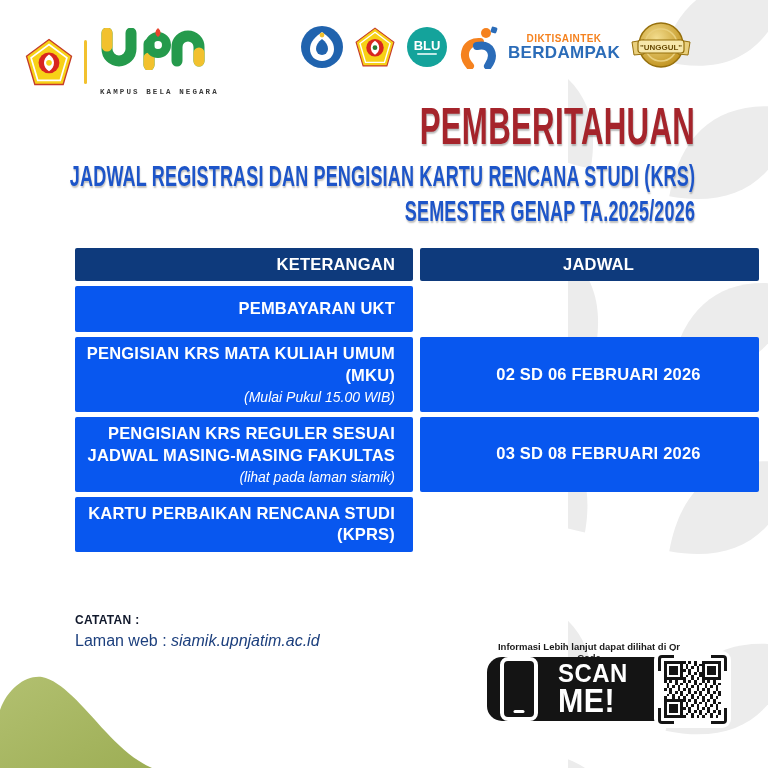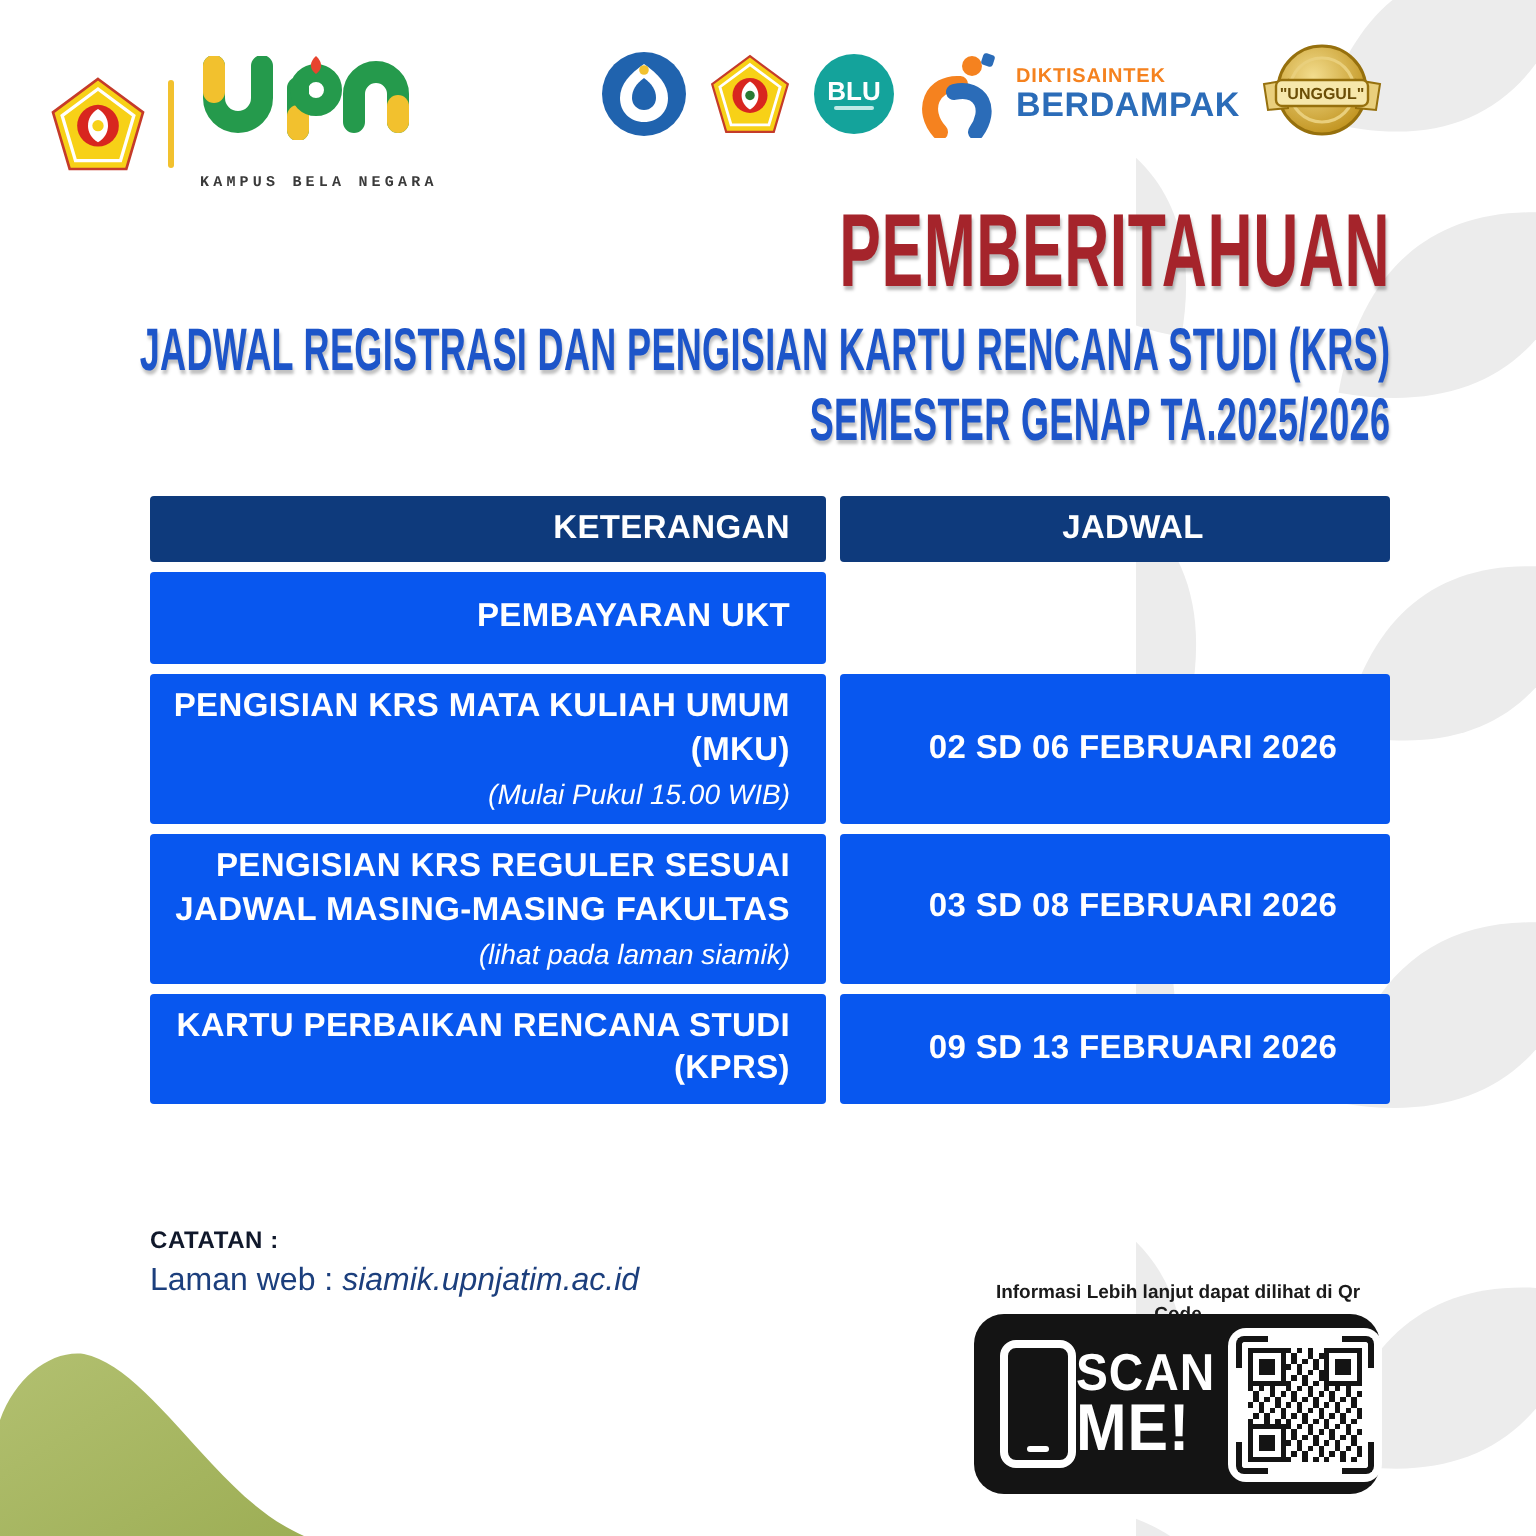--- a/index.html
+++ b/index.html
@@ -9,36 +9,36 @@
   
   .petals{position:absolute;right:0;top:0;width:200px;height:768px;pointer-events:none;}
   .hill{position:absolute;left:0;bottom:0;width:152px;height:94px;pointer-events:none;}
 
   
   .brand-left{position:absolute;left:24px;top:28px;display:flex;align-items:center;gap:10px;}
   .brand-divider{width:3px;height:44px;background:#f2c12e;border-radius:2px;}
   .wordmark-wrap{display:flex;flex-direction:column;gap:18px;font-family:Liberation Mono, monospace;}
   .tagline{font-size:7.5px;font-weight:700;letter-spacing:2.1px;color:#3a3a3a;padding-left:3px;}
   .brand-right{position:absolute;right:76px;top:20px;display:flex;align-items:center;gap:10px;}
-  .dikti-text{display:flex;flex-direction:column;line-height:1;margin-left:-2px;}
+  .dikti-text{display:flex;flex-direction:column;line-height:1;margin-left:-2px;text-align:center;}
   .dikti-l1{font-size:10px;font-weight:800;color:#f5821f;letter-spacing:.4px;}
   .dikti-l2{font-size:17px;font-weight:800;color:#2b6cb8;letter-spacing:.3px;}
 
   
   .titles{position:absolute;right:73px;top:100px;text-align:right;}
   .main-title{display:inline-block;font-size:52px;line-height:1.0;font-weight:800;
       color:var(--title-red,#a5242b);transform:scaleX(.6);transform-origin:right center;
       white-space:nowrap;text-shadow:1px 2px 2px rgba(0,0,0,.28);letter-spacing:.5px;}
   .sub-line{display:block;font-size:30px;line-height:1.17;font-weight:800;
       color:var(--subtitle-blue,#1d55c9);transform:scaleX(.6);transform-origin:right center;
       white-space:nowrap;text-shadow:1px 2px 2px rgba(0,0,0,.25);letter-spacing:.3px;}
   .sub-wrap{margin-top:6px;}
 
   
-  .sched{position:absolute;left:75px;top:248px;width:620px;display:flex;flex-direction:column;gap:5px;}
+  .sched{position:absolute;left:75px;top:248px;width:684px;display:flex;flex-direction:column;gap:5px;}
   .trow{display:flex;gap:7px;}
   .cell{border-radius:2px;color:#fff;display:flex;flex-direction:column;justify-content:center;
         white-space:pre-line;box-sizing:border-box;padding:6px 0;}
   .cell.left{width:338px;text-align:right;padding-right:18px;align-items:flex-end;}
   .cell.right{flex:1;text-align:left;padding-left:18px;align-items:center;}
   .cell{background:var(--row-blue,#0857ef);}
   .cell.navy{background:var(--header-navy,#0e3a7c);}
   .cell.dark{background:var(--row-dark-blue,#0e3e84);}
   .hdr-cell{font-size:17px;font-weight:700;letter-spacing:.6px;min-height:33px;padding-top:0;padding-bottom:0;}
   .cell .main{font-size:16.5px;font-weight:700;line-height:1.32;letter-spacing:.2px;}
@@ -46,23 +46,23 @@
 
   
   .catatan{position:absolute;left:75px;top:613px;}
   .catatan-label{font-size:12px;font-weight:800;color:var(--catatan-dark,#10182b);letter-spacing:.3px;}
   .laman{margin-top:5px;font-size:16px;color:var(--laman-navy,#1c3f7d);text-align:right;}
   .laman .url{font-style:italic;}
 
   
   .qr-info{position:absolute;left:488px;top:641px;width:202px;text-align:center;
            font-size:9.5px;font-weight:700;color:#1b1b1b;}
-  .scan-badge{position:absolute;left:487px;top:657px;width:203px;height:90px;
+  .scan-badge{position:absolute;left:487px;top:657px;width:203px;height:64px;
       background:var(--badge-black,#141414);border-radius:15px;display:flex;align-items:center;
-      box-sizing:border-box;padding:0 7px 0 13px;gap:0;}
+      box-sizing:border-box;padding:0 7px 0 13px;gap:20px;}
   .phone{width:30px;height:56px;border:4px solid #fff;border-radius:8px;position:relative;flex:none;}
   .phone::after{content:"";position:absolute;left:50%;bottom:4px;transform:translateX(-50%);
       width:11px;height:3px;background:#fff;border-radius:2px;}
   .scan-text{display:flex;flex-direction:column;color:#fff;line-height:.92;
       transform:scaleX(.92);transform-origin:left center;flex:none;}
   .scan-w1{font-size:26px;font-weight:800;letter-spacing:.5px;}
   .scan-w2{font-size:33px;font-weight:800;letter-spacing:.5px;}
   .qr-box{width:77px;height:77px;background:#fff;border-radius:9px;position:relative;flex:none;
       display:flex;align-items:center;justify-content:center;margin-left:auto;}
   .qr-box svg{width:57px;height:57px;}
@@ -219,23 +219,20 @@
       </div>
       <div class="cell right" style="min-height:74px">
         <span class="main">03 SD 08 FEBRUARI 2026</span>
       </div>
     </div>
 
     <div class="trow" style="min-height:52px">
       <div class="cell left" style="min-height:52px">
         <span class="main">KARTU PERBAIKAN RENCANA STUDI
 (KPRS)</span>
-      </div>
-      <div class="cell right" style="min-height:52px">
-        <span class="main">09 SD 13 FEBRUARI 2026</span>
       </div>
     </div>
 
   </div>
 
   <div class="catatan">
     <div class="catatan-label">CATATAN :</div>
     <div class="laman">
       <span>Laman web : </span><span class="url">siamik.upnjatim.ac.id</span>
     </div>

